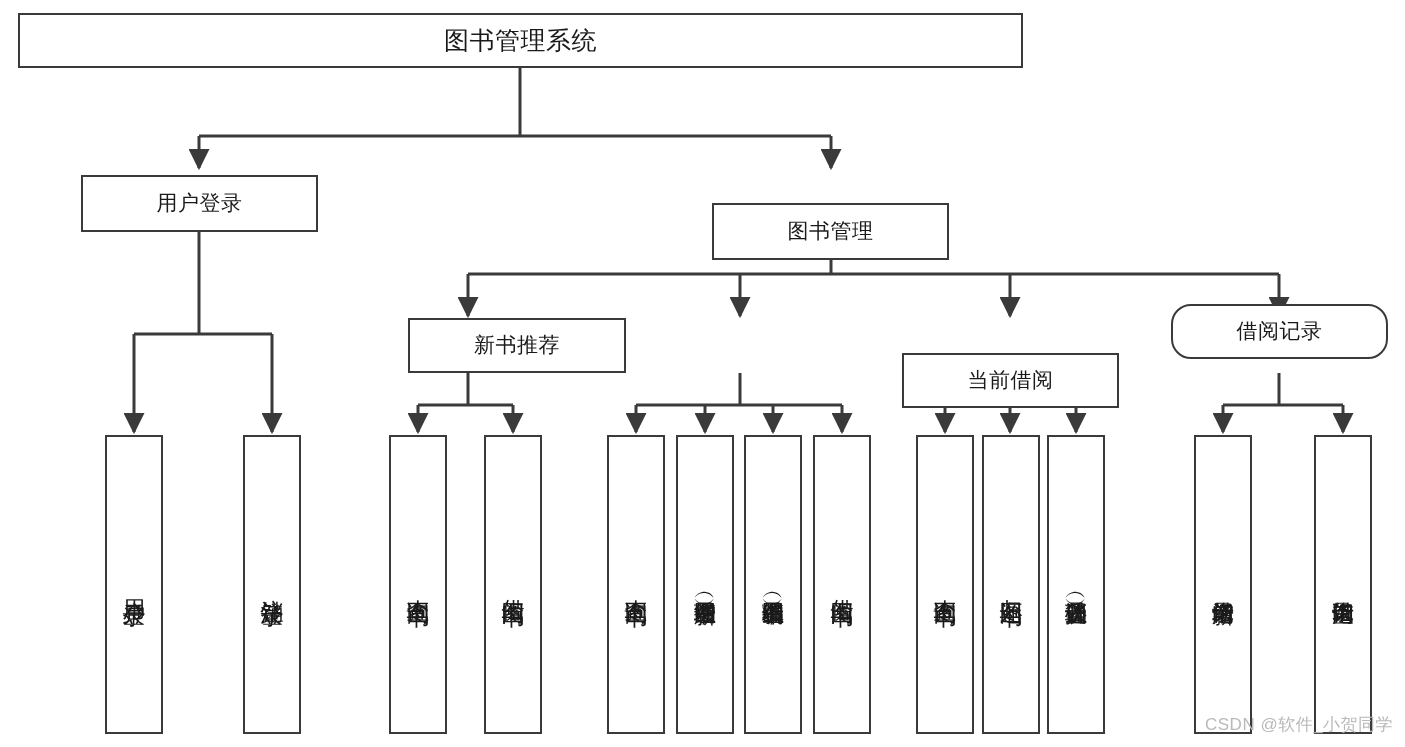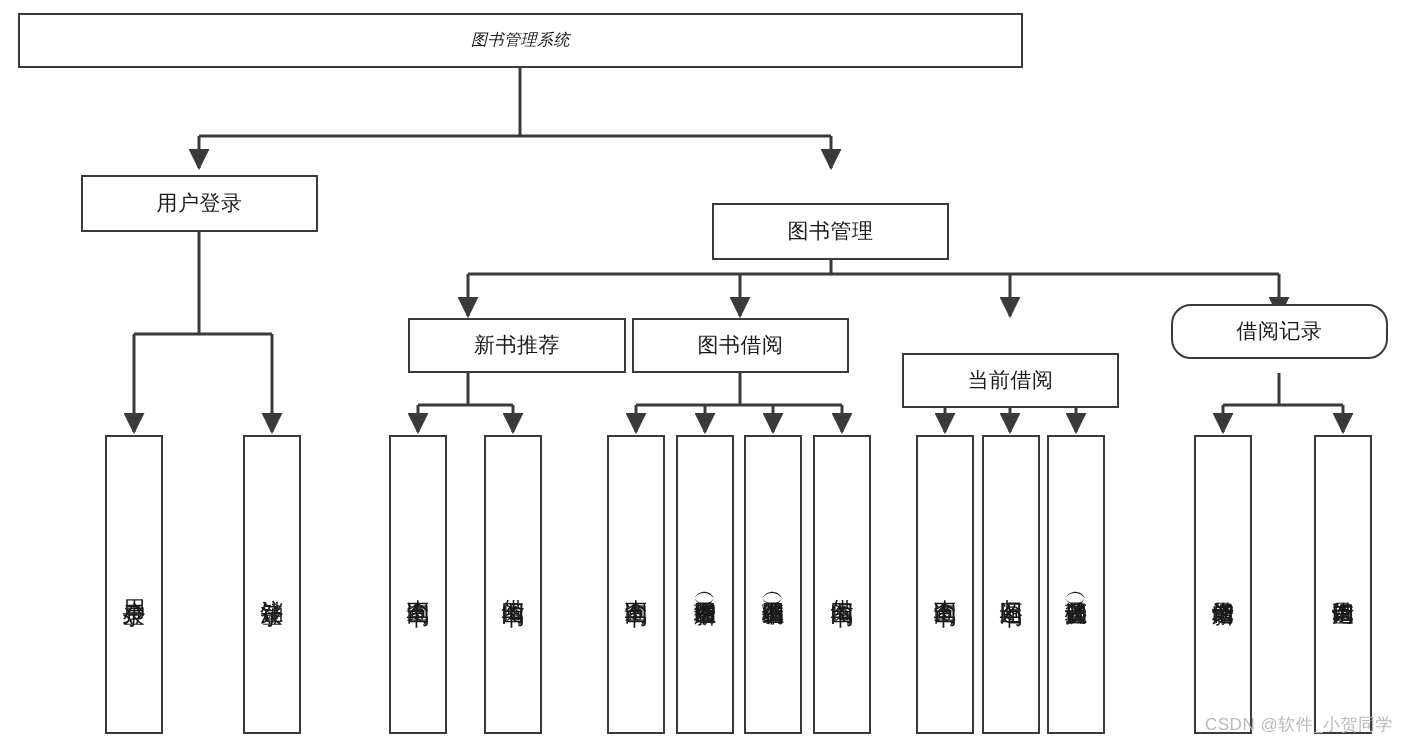--- a/index.html
+++ b/index.html
@@ -30,21 +30,21 @@
     display:block;
     text-align:center;
     line-height:1.18;
     letter-spacing:0.5px;
   }
   
   .node.h .lbl{
     font-size:21px;
     writing-mode:horizontal-tb;
   }
-  .node.root .lbl{font-size:16px;font-style:italic;}
+  .node.root .lbl{font-size:25px;}
   
   .node.v{
     align-items:center;
     justify-content:center;
   }
   .node.v .lbl{
     writing-mode:vertical-rl;
     text-orientation:upright;
     font-size:23px;
     line-height:1.08;
@@ -134,23 +134,20 @@
   <div class="node h" style="left:81px;top:175px;width:237px;height:57px;">
     <span class="lbl">用户登录</span>
   </div>
   <div class="node h" style="left:712px;top:175px;width:237px;height:57px;margin-top:28px;">
     <span class="lbl">图书管理</span>
   </div>
 
   <div class="node h" style="left:360px;top:318px;width:218px;height:55px;margin-left:48px;">
     <span class="lbl">新书推荐</span>
   </div>
-  <div class="node h" style="left:632px;top:318px;width:217px;height:55px;">
-    <span class="lbl">图书借阅</span>
-  </div>
   <div class="node h" style="left:902px;top:318px;width:217px;height:55px;margin-top:35px;">
     <span class="lbl">当前借阅</span>
   </div>
   <div class="node h" style="left:1171px;top:304px;width:217px;height:55px;border-radius:20px;">
     <span class="lbl">借阅记录</span>
   </div>
 
   <div class="node v" style="left:105px;top:435px;width:58px;height:299px;">
     <span class="lbl">用户登录</span>
   </div>

